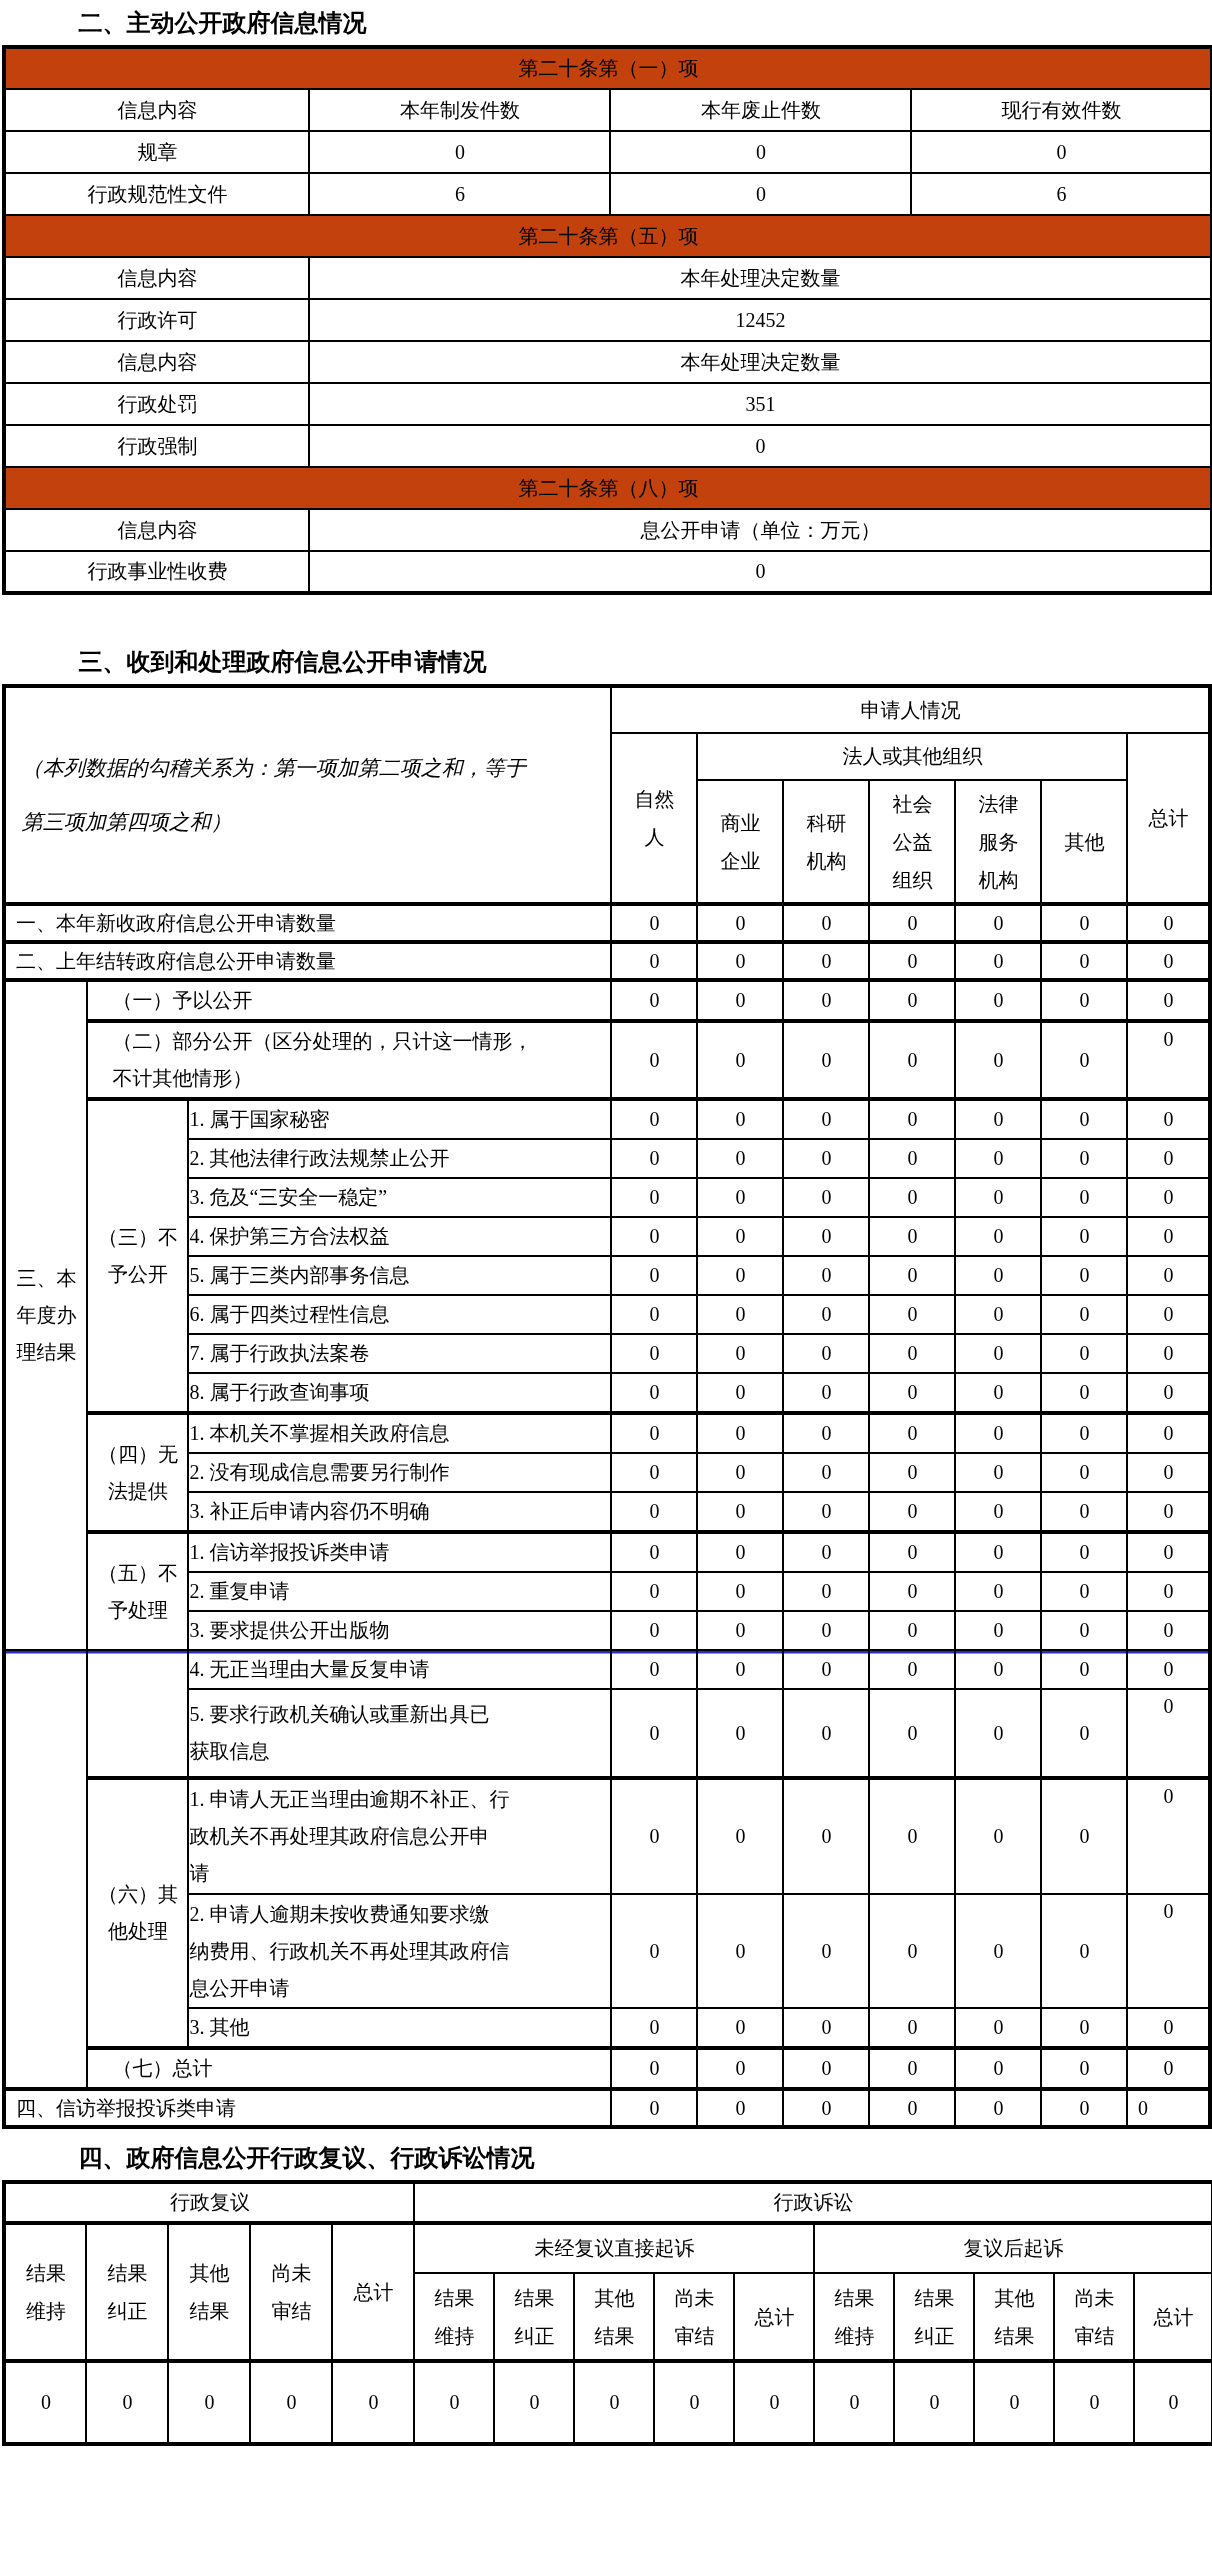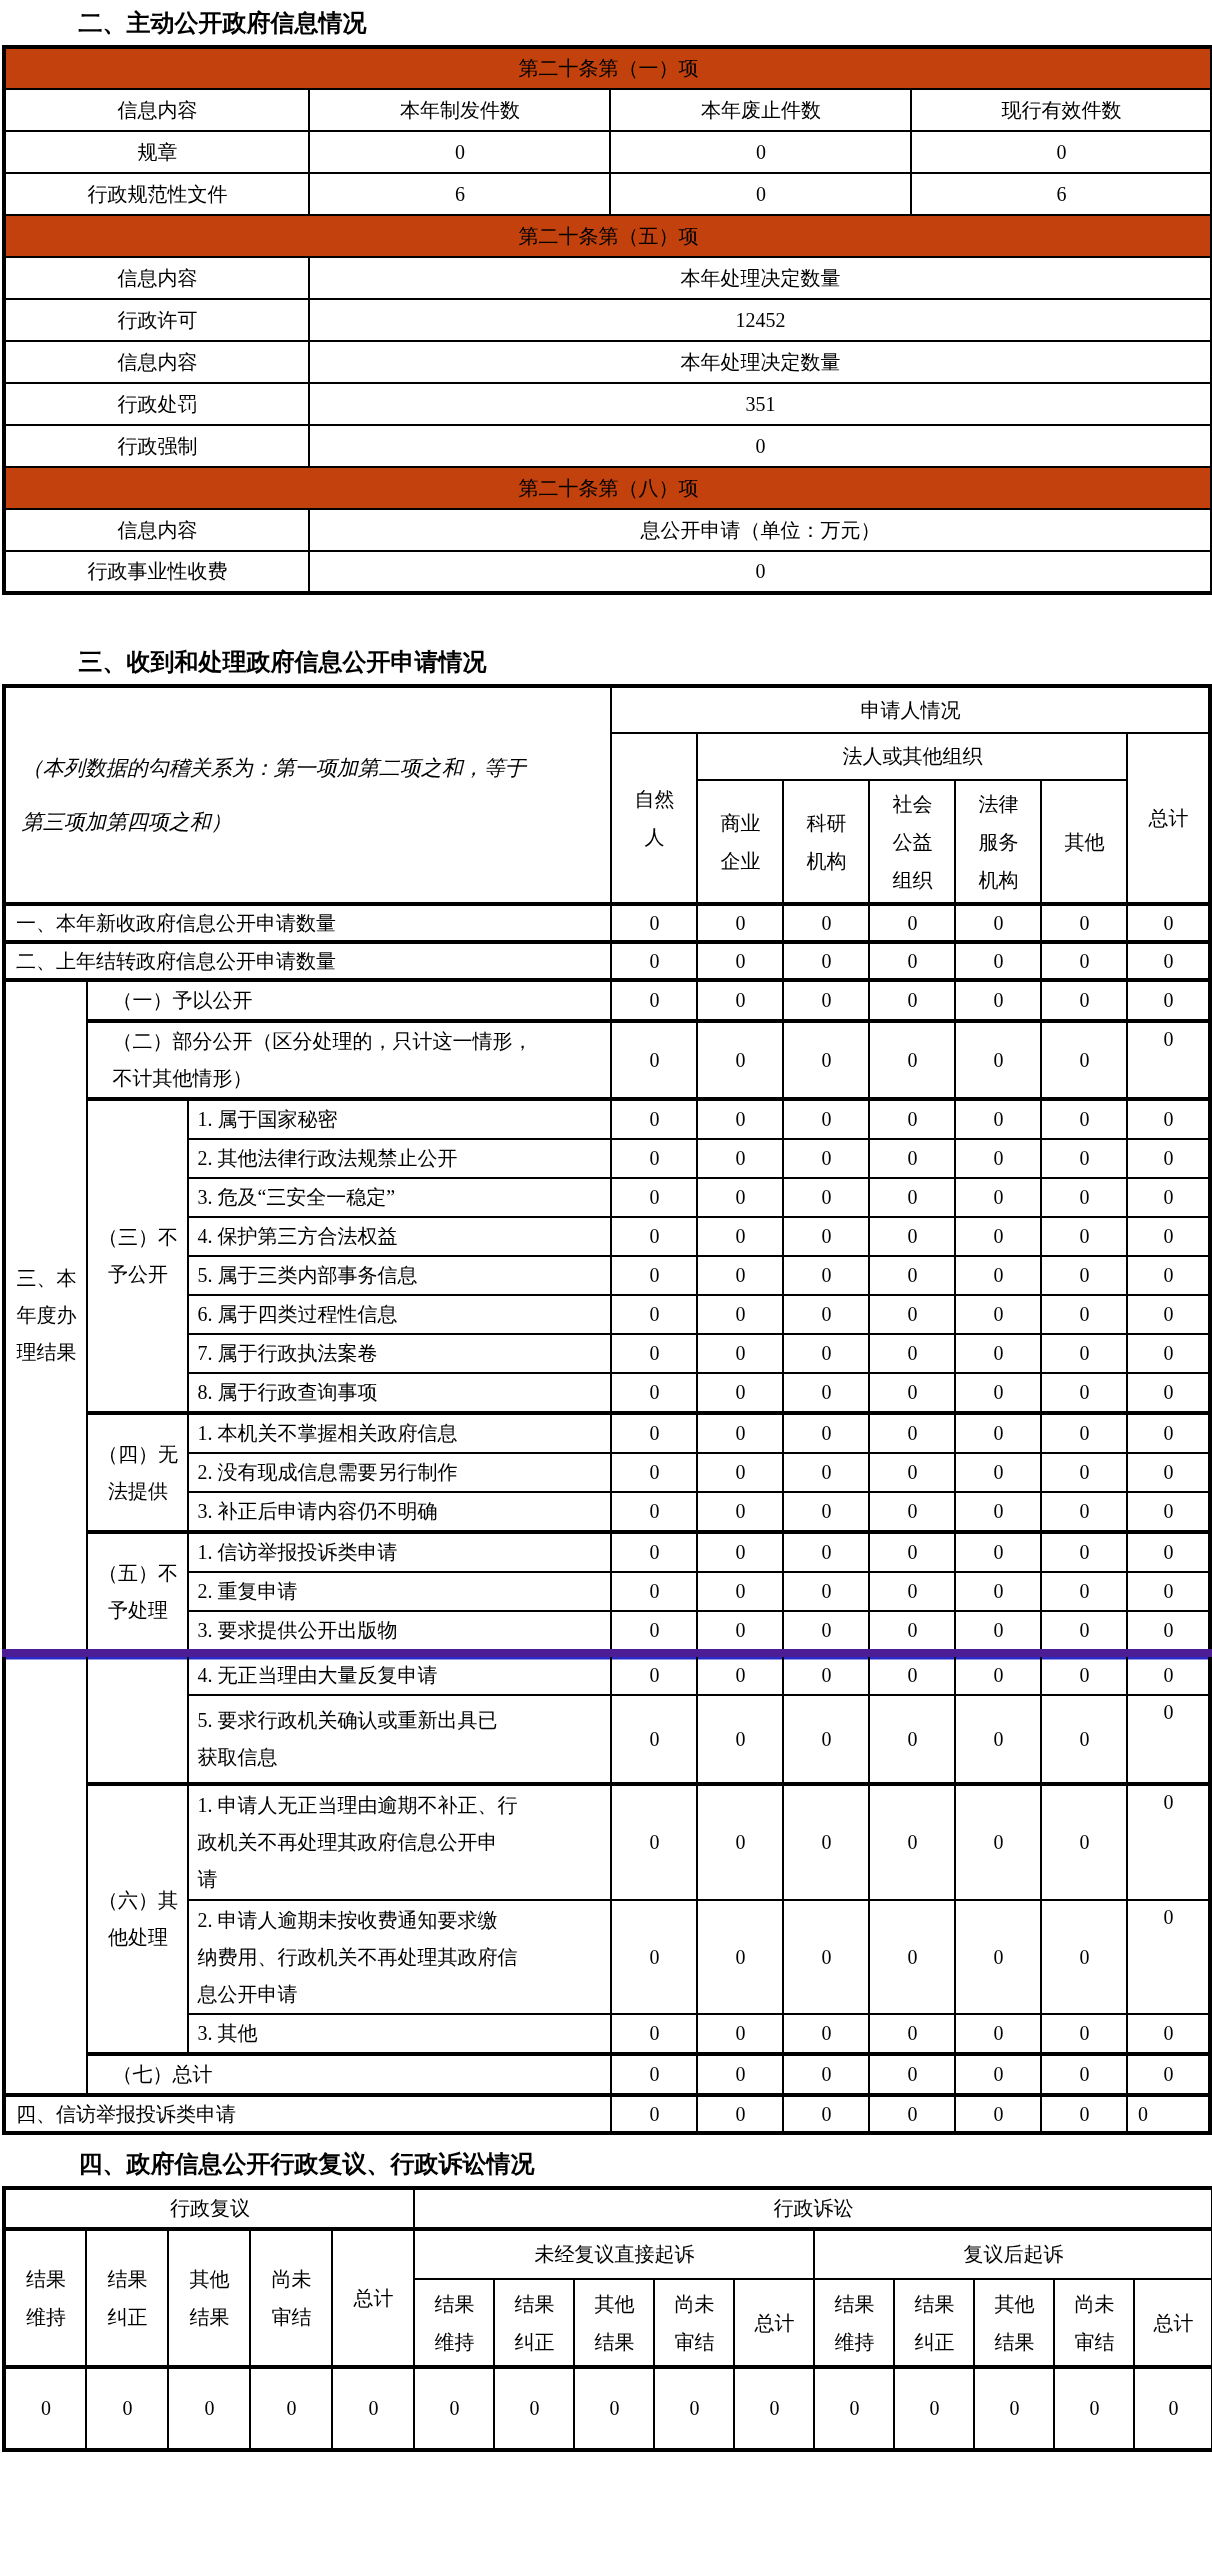--- a/index.html
+++ b/index.html
@@ -18,26 +18,26 @@
   .t2 tr.hh2{height:47px;}
   .t2 tr.hh3{height:124px;}
   .t2 tr.r64{height:38px;}
   .t2 tr.r126{height:75px;}
   .t2 tr.r150{height:89px;}
   .t2 tr.r196{height:116px;}
   .t2 tr.r192{height:114px;}
   .note{text-align:left;vertical-align:middle;padding:12px 14.2px 12px 15.4px;white-space:pre-line;line-height:2.6;font-size:21px;font-style:italic;}
   .hd{white-space:pre-line;line-height:1.9;}
   .lbl{text-align:left;padding-left:9.5px;}
-  .sub{text-align:left;padding-left:8px;white-space:pre-line;line-height:1.85;}
+  .sub{text-align:left;padding-left:0;white-space:pre-line;line-height:1.85;}
   .glbl{text-align:left;padding-left:24px;white-space:pre-line;line-height:1.85;}
   .grp{line-height:1.85;padding:1.2px;}
   .vt{vertical-align:top;padding-top:4.7px;}
   tr.sep td{border-top-width:4.7px;}
-  tr.break td{border-top:8px solid #4c1d95;box-shadow:inset 0 2.4px 0 #2a2ac8;}
+  tr.break td{border-top:2px solid #4c1d95;box-shadow:inset 0 2.4px 0 #2a2ac8;}
   
   .t3 tr.t3h1{height:41px;}
   .t3 tr.t3h2{height:50px;}
   .t3 tr.t3h3{height:88px;}
   .t3 tr.t3d{height:83px;}
 </style>
 </head>
 <body>
 
 <div class="page">

